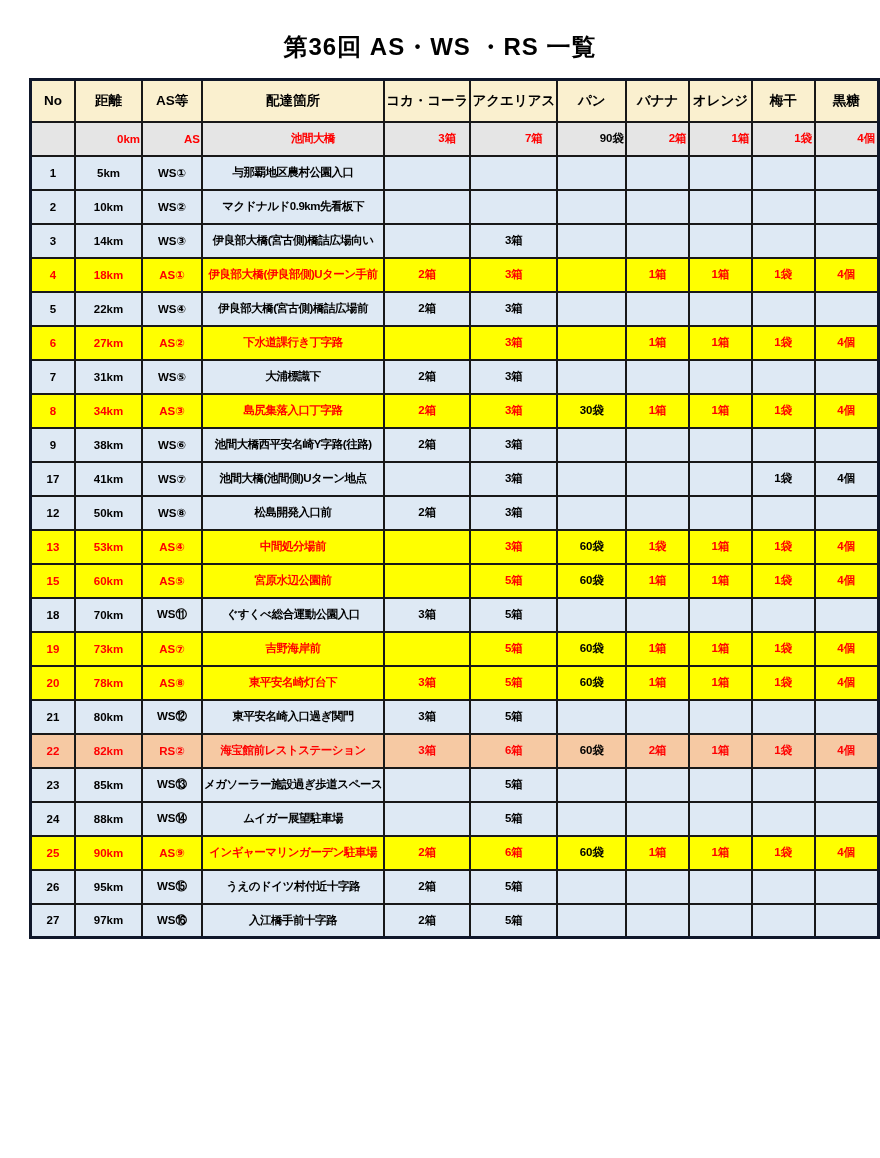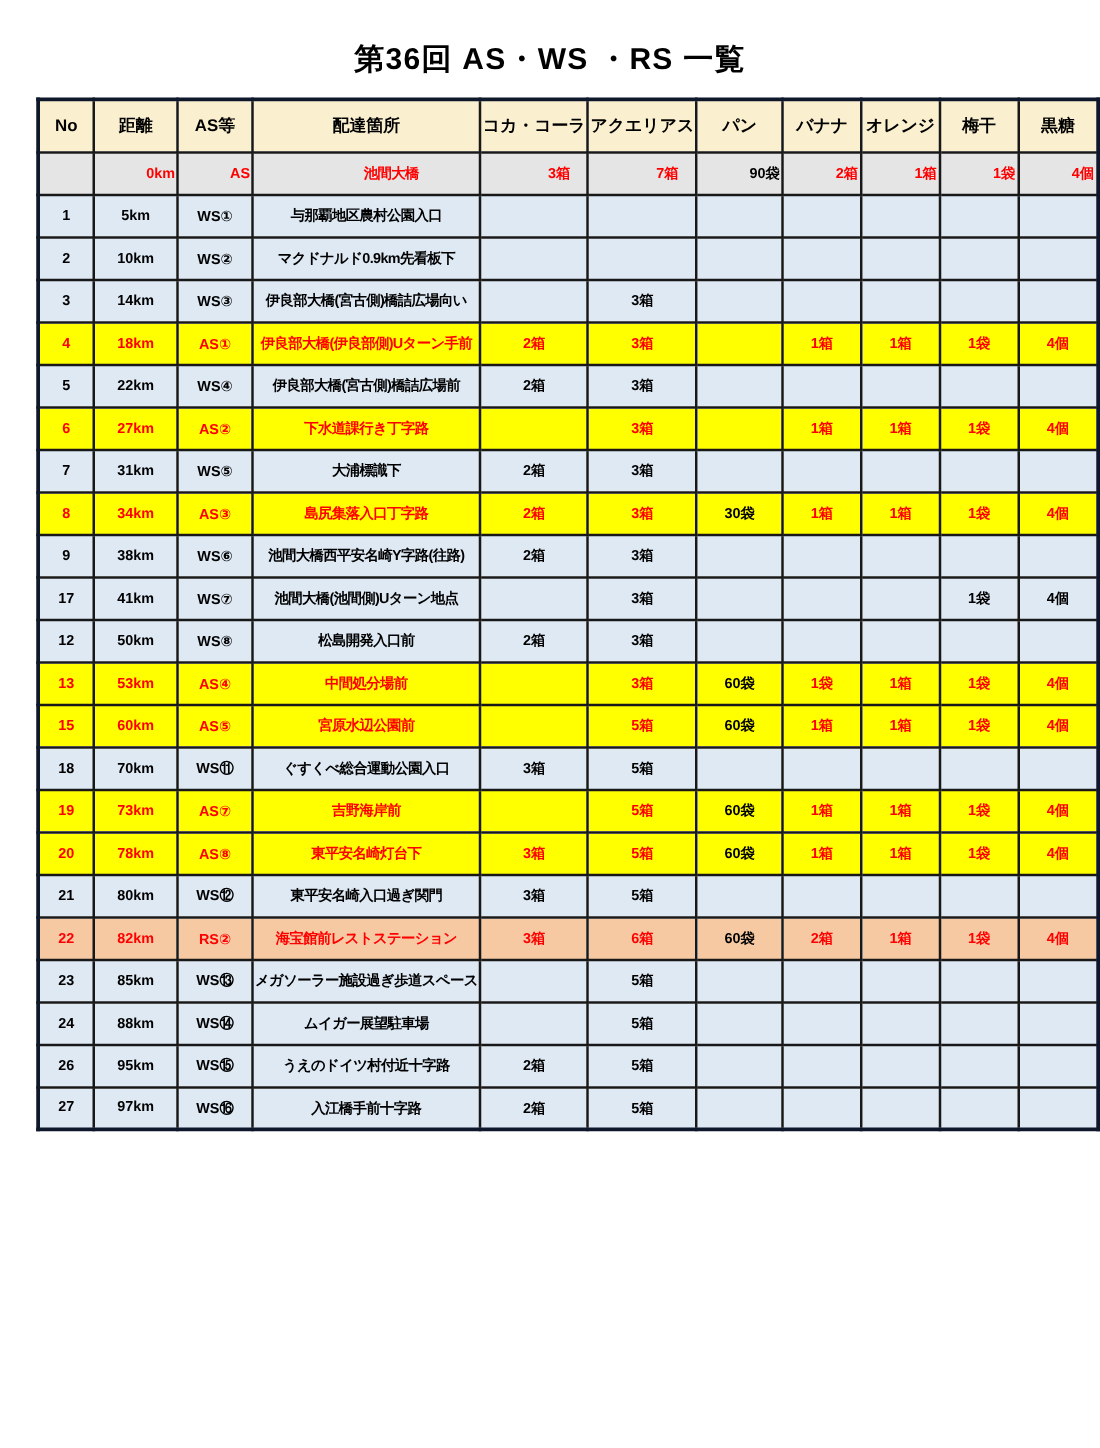--- a/index.html
+++ b/index.html
@@ -367,20 +367,33 @@
           <td class="col-station">WS⑭</td>
           <td class="col-location">ムイガー展望駐車場</td>
           <td class="col-cola"></td>
           <td class="col-aquarius">5箱</td>
           <td class="col-bread"></td>
           <td class="col-banana"></td>
           <td class="col-orange"></td>
           <td class="col-plum"></td>
           <td class="col-sugar"></td>
         </tr>
+        <tr class="as">
+          <td class="col-no">25</td>
+          <td class="col-distance">90km</td>
+          <td class="col-station">AS⑨</td>
+          <td class="col-location">インギャーマリンガーデン駐車場</td>
+          <td class="col-cola">2箱</td>
+          <td class="col-aquarius">6箱</td>
+          <td class="col-bread">60袋</td>
+          <td class="col-banana">1箱</td>
+          <td class="col-orange">1箱</td>
+          <td class="col-plum">1袋</td>
+          <td class="col-sugar">4個</td>
+        </tr>
         <tr class="ws">
           <td class="col-no">26</td>
           <td class="col-distance">95km</td>
           <td class="col-station">WS⑮</td>
           <td class="col-location">うえのドイツ村付近十字路</td>
           <td class="col-cola">2箱</td>
           <td class="col-aquarius">5箱</td>
           <td class="col-bread"></td>
           <td class="col-banana"></td>
           <td class="col-orange"></td>

